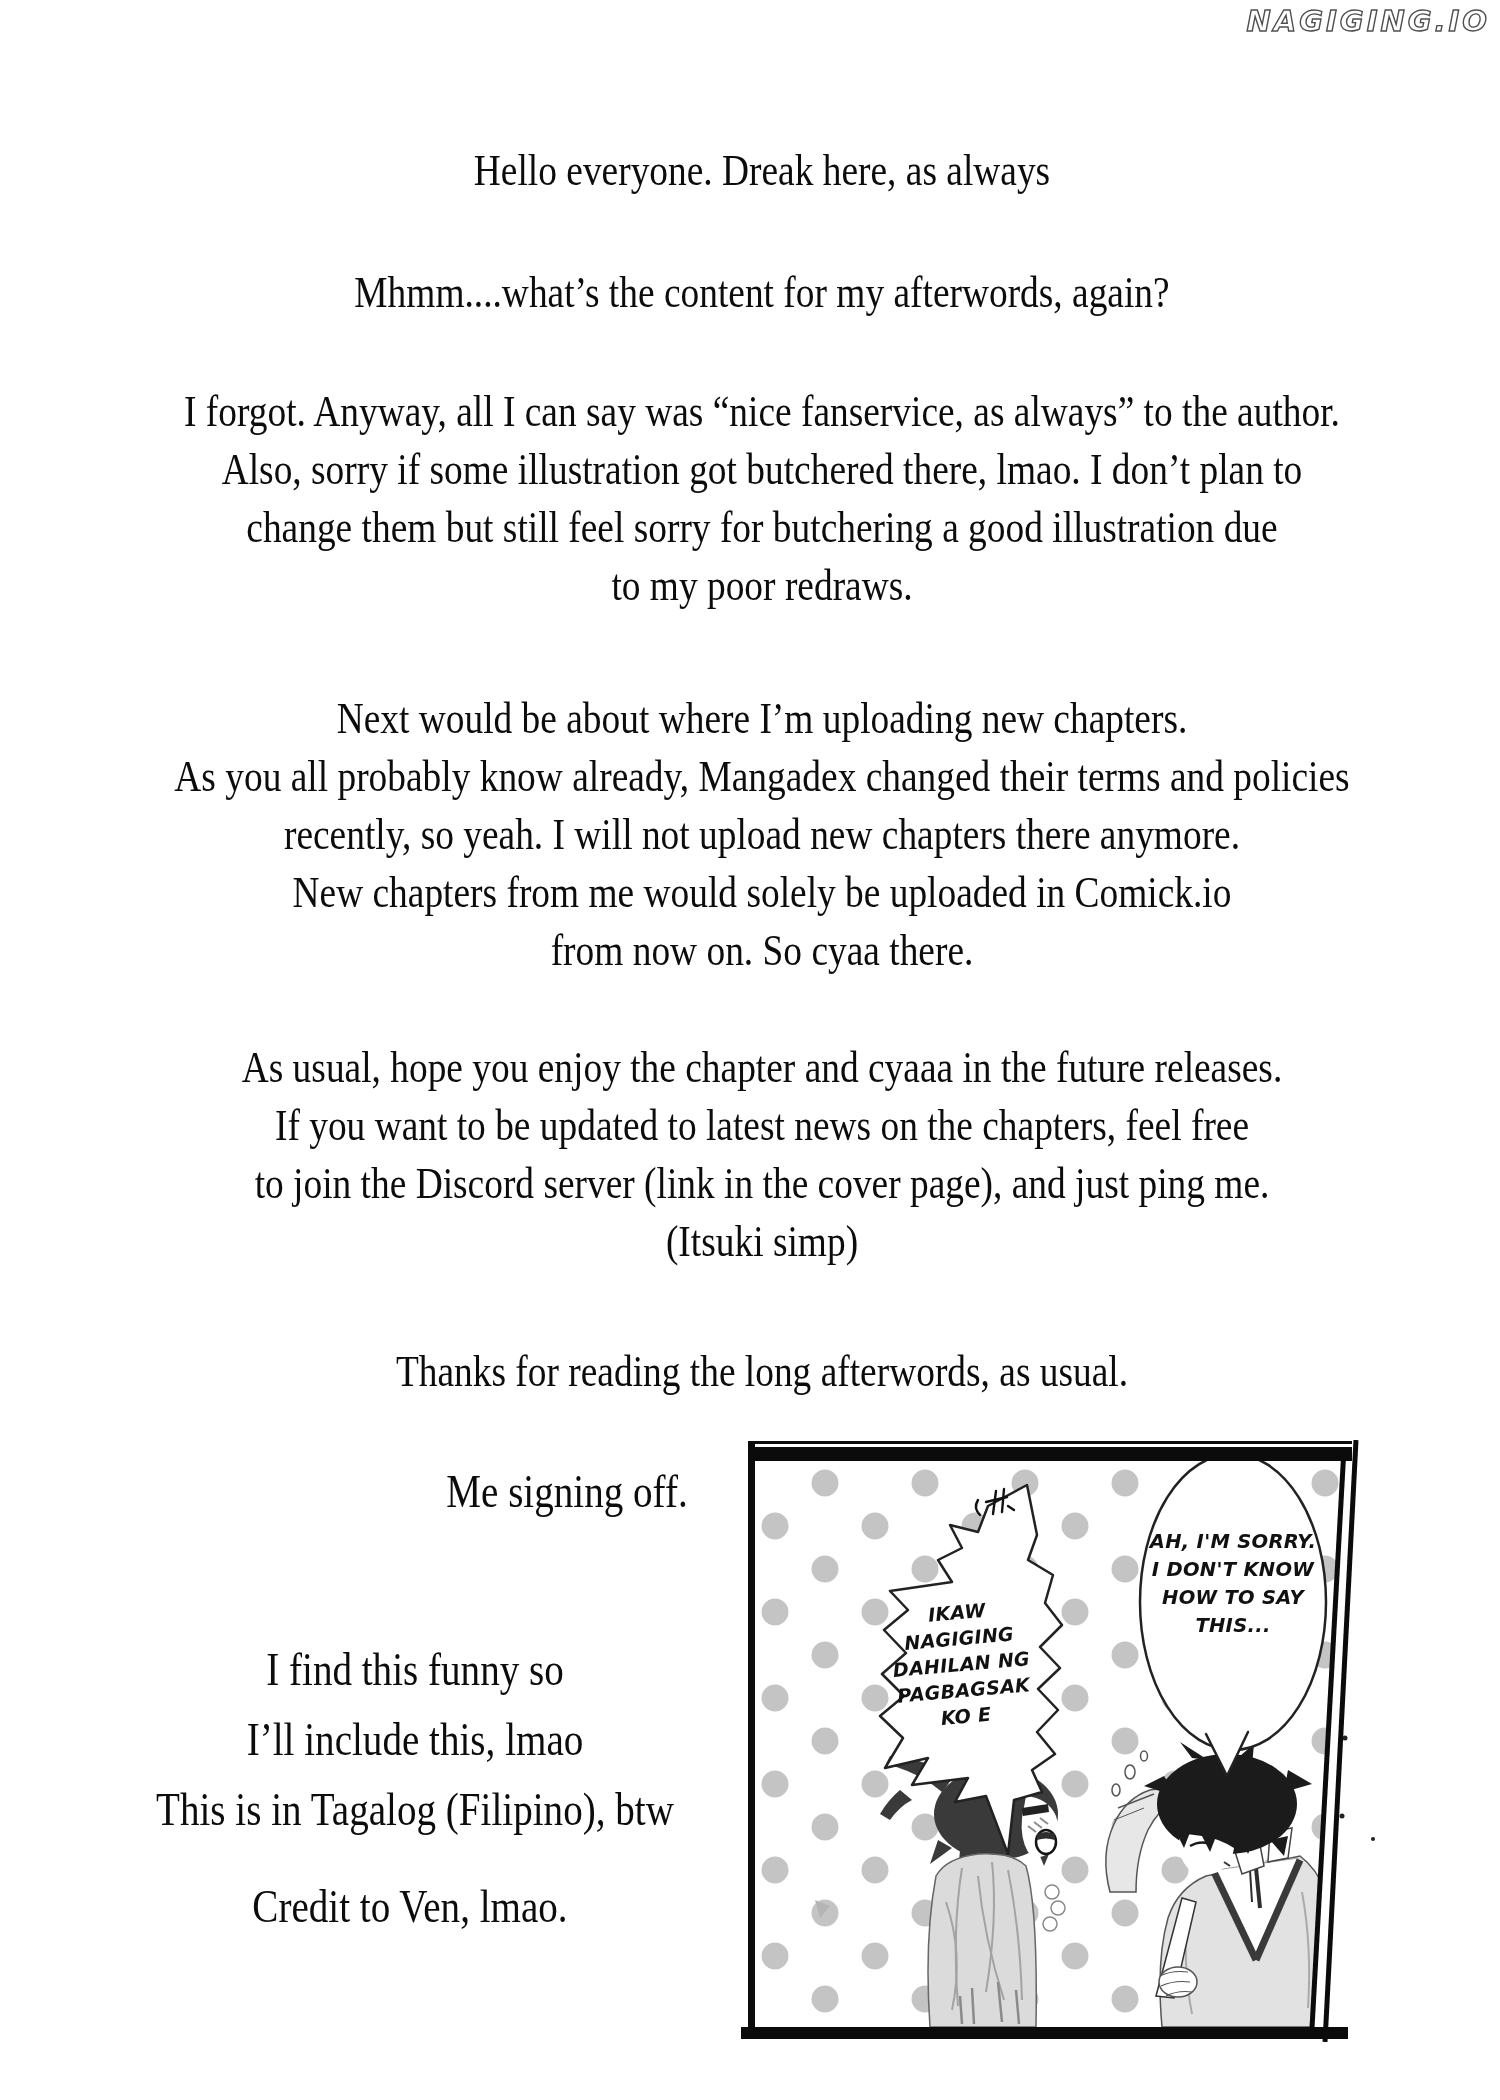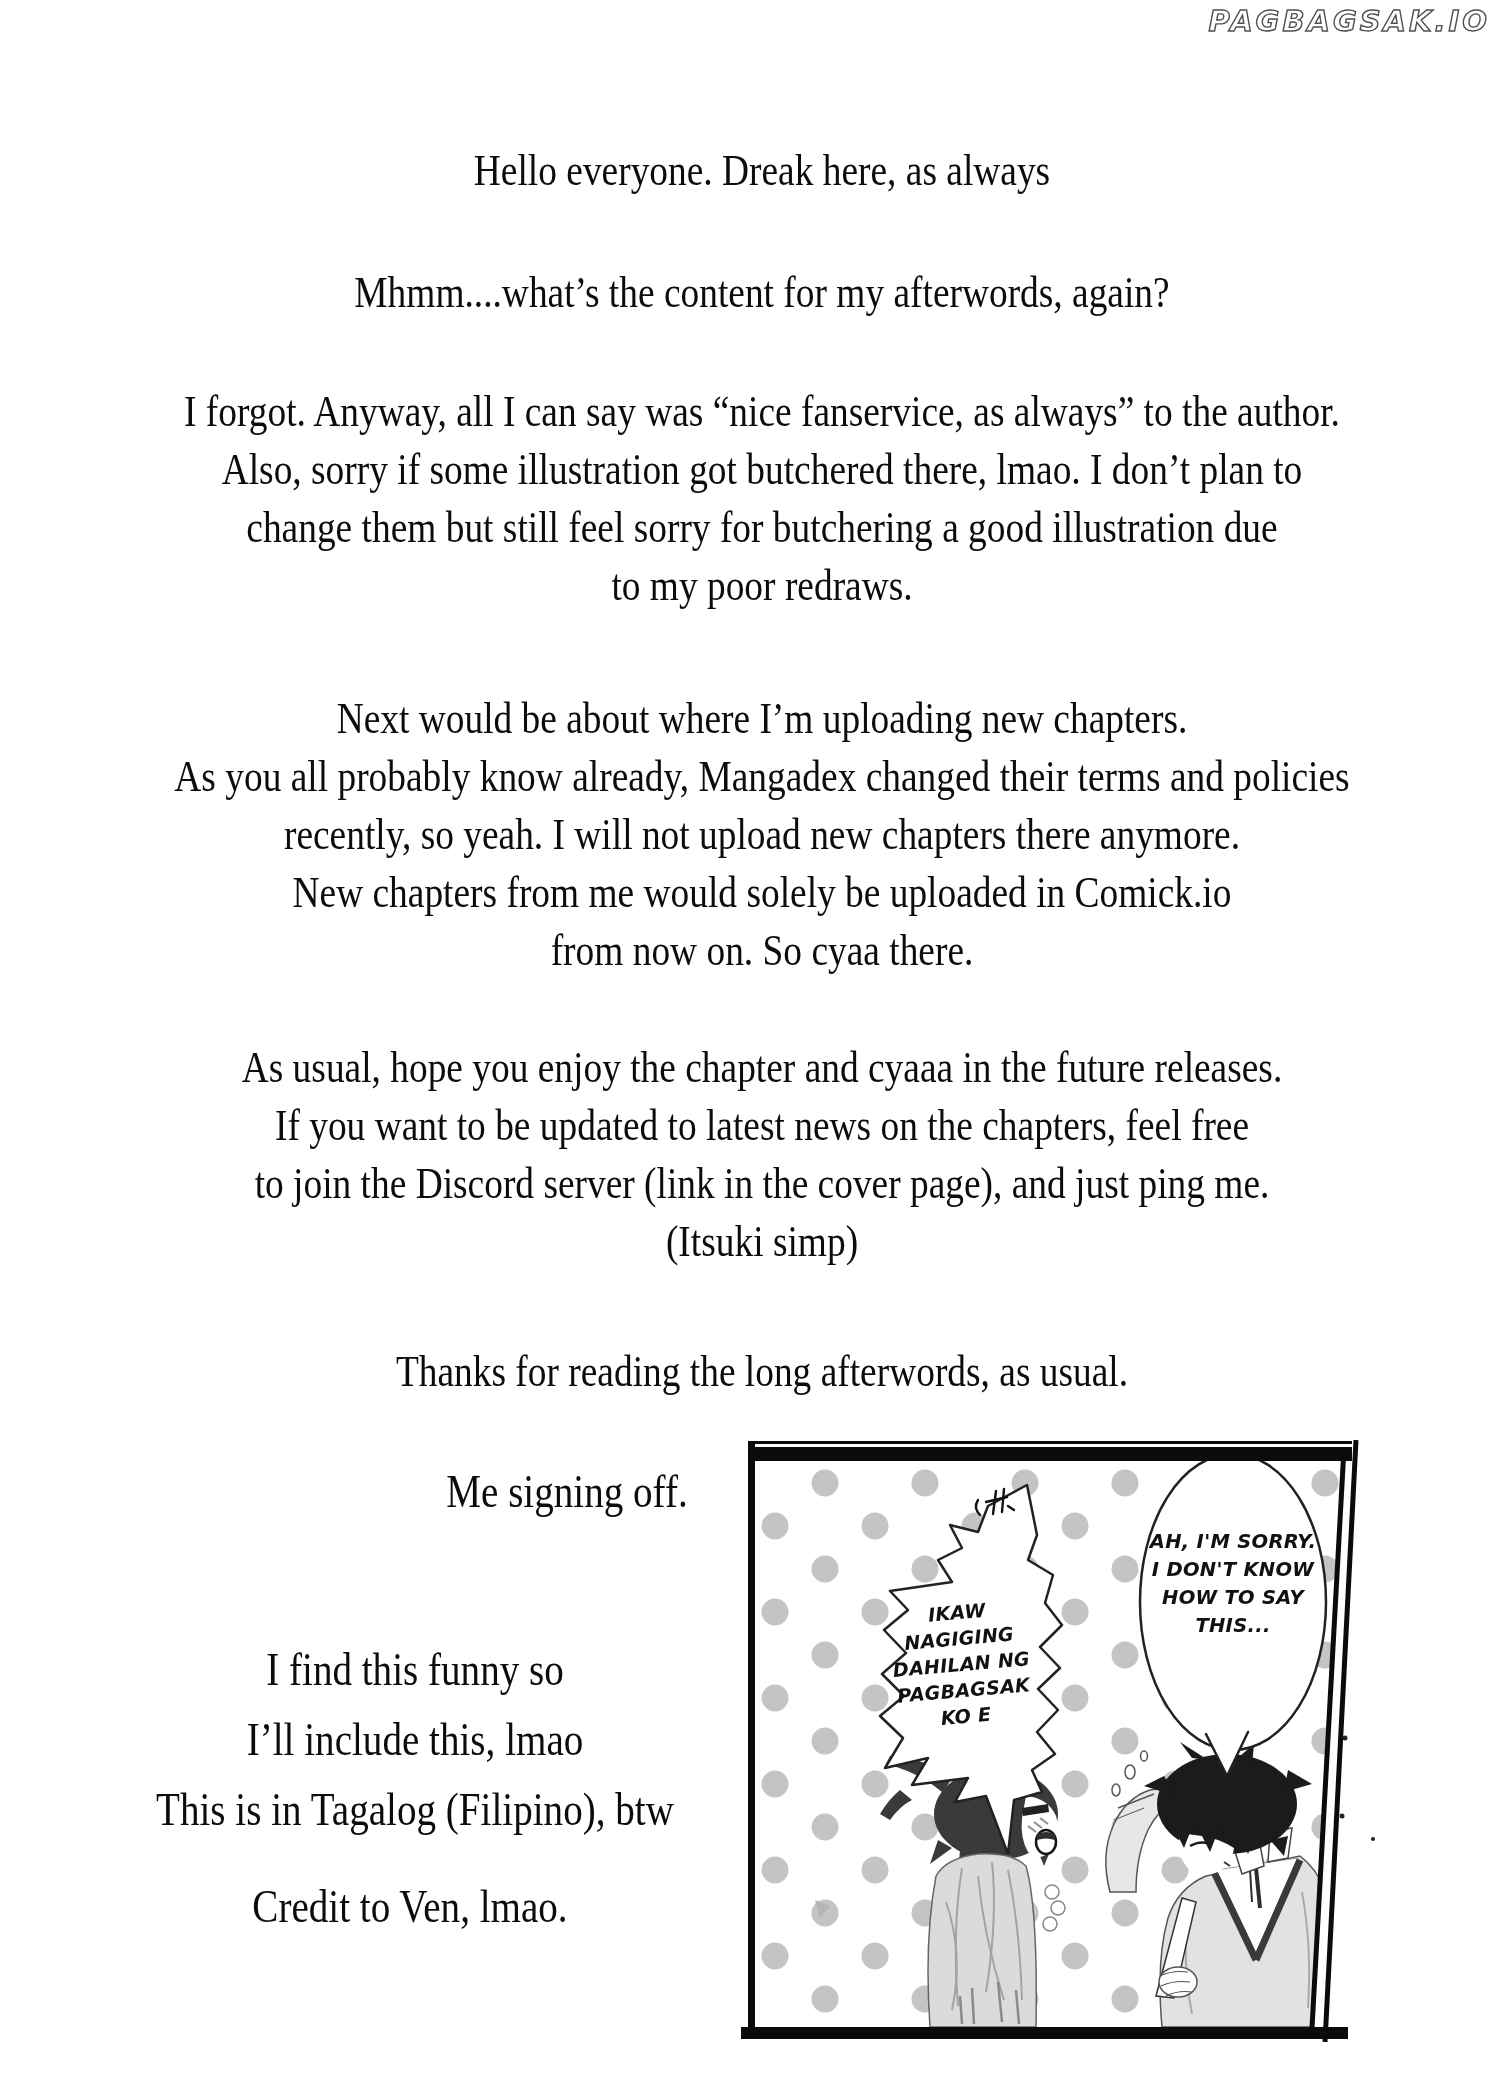--- a/index.html
+++ b/index.html
@@ -30,21 +30,21 @@
   .b-credit{top:1874px;left:0;width:820px;font-size:46px;line-height:65px;}
   .panel-svg{position:absolute;left:740px;top:1440px;}
   .bubtxt{
     font-family:"DejaVu Sans",sans-serif;font-weight:bold;font-style:italic;
     fill:#111111;letter-spacing:0.3px;
   }
 </style>
 </head>
 <body>
 
-<div class="wm">PAGBAGSAK.IO</div>
+<div class="wm">NAGIGING.IO</div>
 
 <div class="blk b-p1">Hello everyone. Dreak here, as always</div>
 
 <div class="blk b-p2">Mhmm....what’s the content for my afterwords, again?</div>
 
 <div class="blk b-p3">
   <div>I forgot. Anyway, all I can say was “nice fanservice, as always” to the author.</div>
   <div>Also, sorry if some illustration got butchered there, lmao. I don’t plan to</div>
   <div>change them but still feel sorry for butchering a good illustration due</div>
   <div>to my poor redraws.</div>

